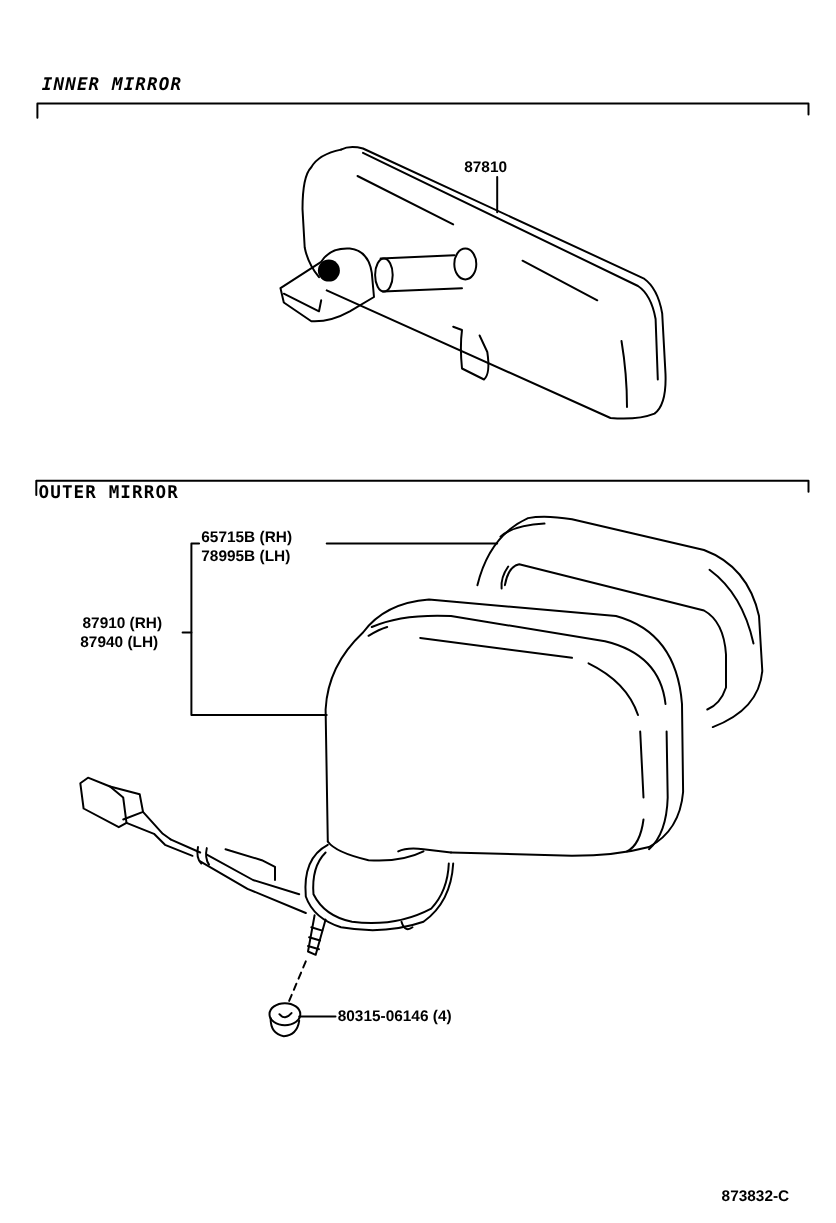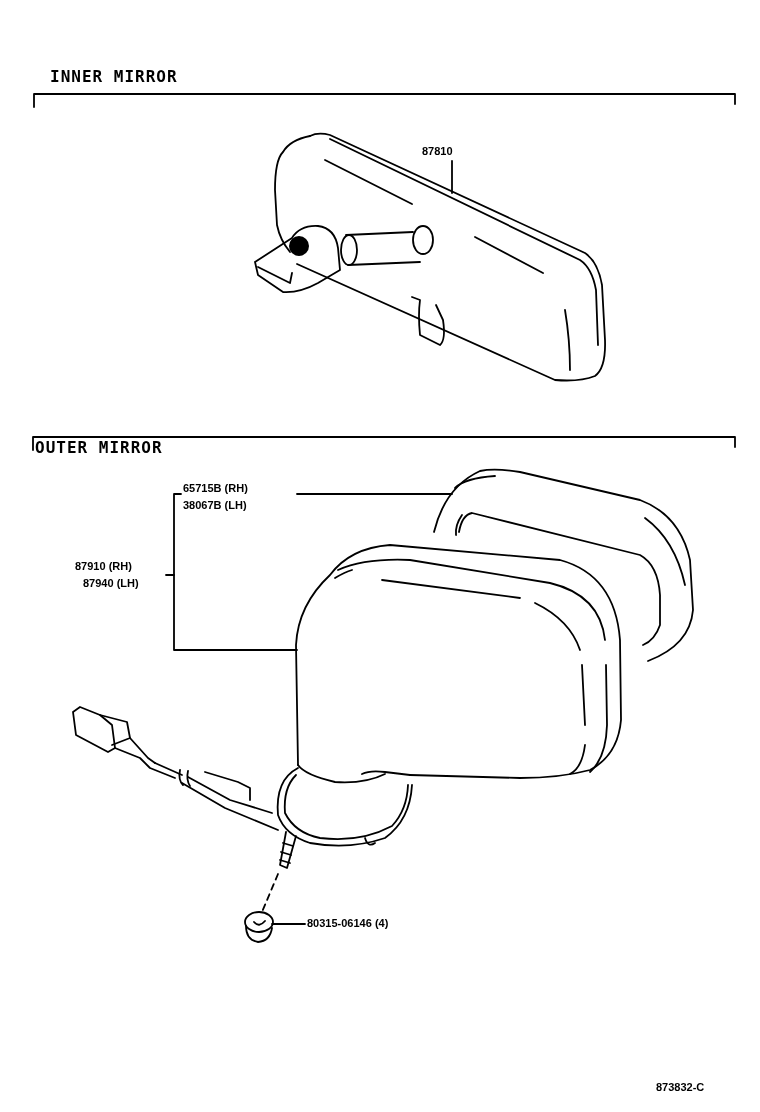--- a/index.html
+++ b/index.html
@@ -1,32 +1,32 @@
 <!DOCTYPE html>
 <html><head>
 <meta charset="utf-8">
 <style>
   html, body { margin: 0; padding: 0; background: #ffffff; }
   body { width: 760px; height: 1112px; position: relative; overflow: hidden; font-family: "DejaVu Sans Mono", monospace; color: #000; }
   .section-title { position: absolute; font-family: "DejaVu Sans Mono", monospace; font-size: 16px; font-weight: bold; letter-spacing: 1px; color: #000; }
-  .label { position: absolute; font-family: "Liberation Sans", sans-serif; font-size: 11px; font-weight: bold; color: #000; white-space: nowrap; line-height: 17px; }
+  .label { position: absolute; font-family: "Liberation Sans", sans-serif; font-size: 14px; font-weight: bold; color: #000; white-space: nowrap; line-height: 17px; }
   svg.drawing { position: absolute; left: 0; top: 0; }
   svg.drawing path, svg.drawing line, svg.drawing ellipse, svg.drawing polyline, svg.drawing polygon { fill: none; stroke: #000; stroke-width: 1.8; stroke-linecap: round; stroke-linejoin: round; }
 </style>
 </head>
 <body>
 
-<div class="section-title" style="left:50px; top:67px;">INNER MIRROR</div>
+<div class="section-title" style="left:38px; top:67px;font-style:italic;">INNER MIRROR</div>
 <div class="section-title" style="left:35px; top:438px;">OUTER MIRROR</div>
 
 <div class="label" style="left:422px; top:143px;">87810</div>
 <div class="label" style="left:183px; top:480px;">65715B (RH)</div>
-<div class="label" style="left:183px; top:497px;">38067B (LH)</div>
+<div class="label" style="left:183px; top:497px;">78995B (LH)</div>
 <div class="label" style="left:75px; top:558px;">87910 (RH)</div>
-<div class="label" style="left:83px; top:575px;">87940 (LH)</div>
+<div class="label" style="left:73px; top:575px;">87940 (LH)</div>
 <div class="label" style="left:307px; top:915px;">80315-06146 (4)</div>
 <div class="label" style="left:656px; top:1079px;text-align:right;">873832-C</div>
 
 <svg class="drawing" width="760" height="1112" viewBox="0 0 760 1112">
 
   <g>
     <polyline points="34,107 34,94 735,94 735,104"></polyline>
   </g>
   <g>
     <polyline points="33,450 33,437 735,437 735,447"></polyline>

